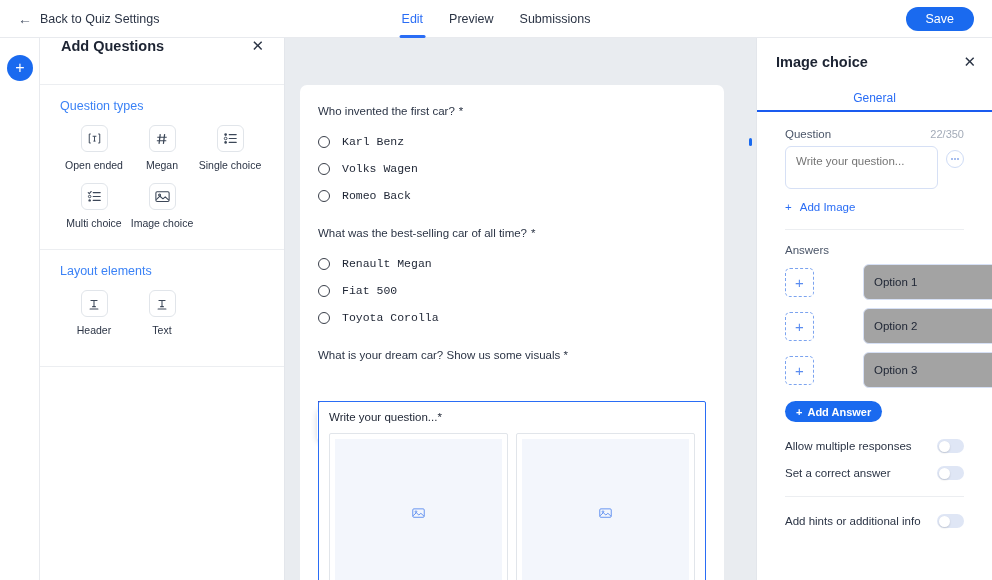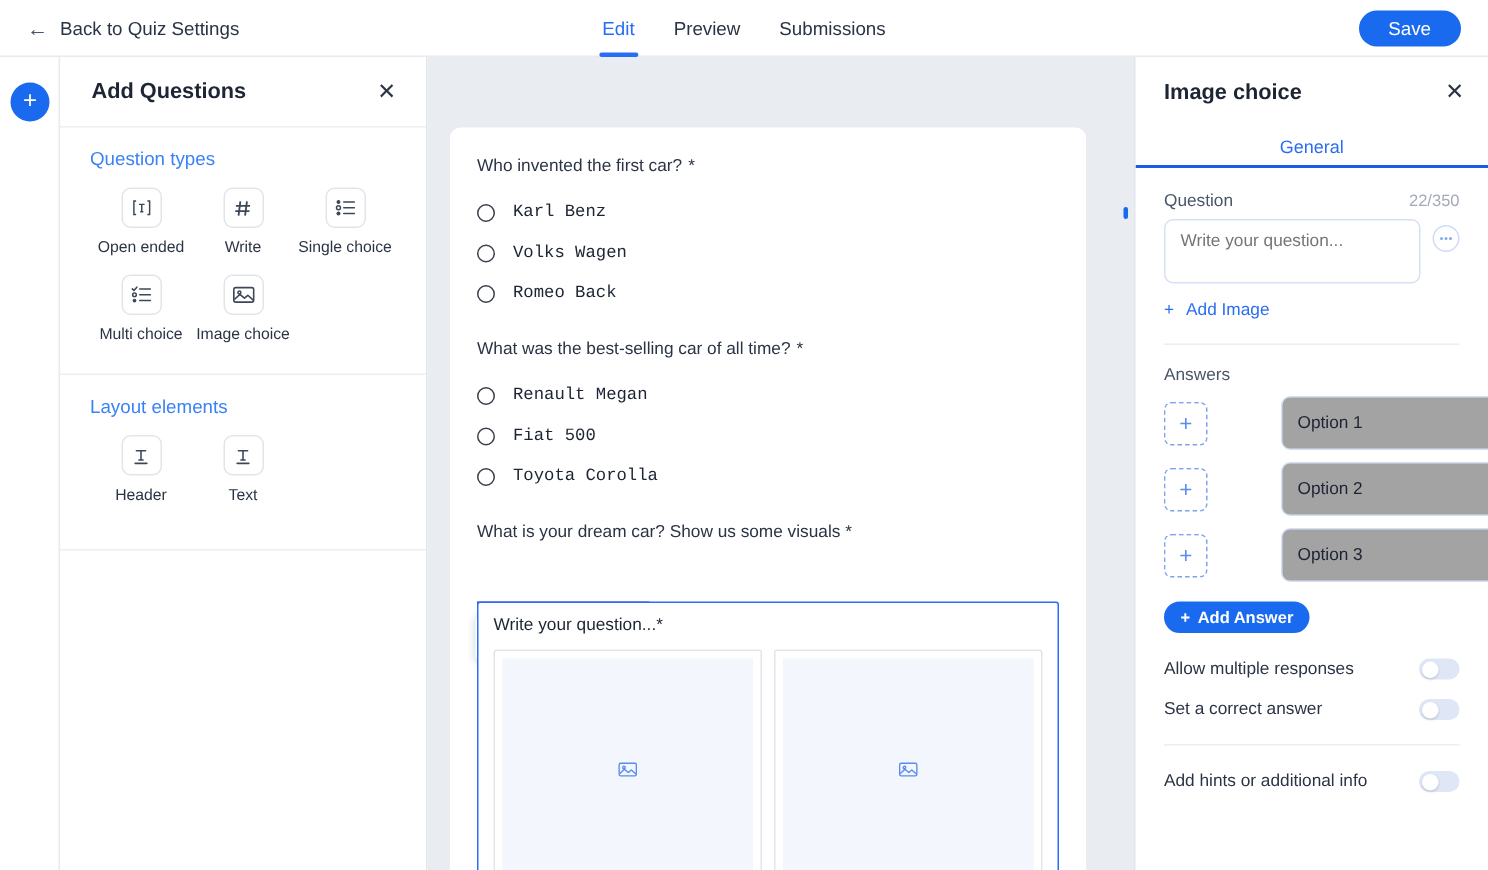--- a/index.html
+++ b/index.html
@@ -54,21 +54,21 @@
     display: flex; align-items: center; justify-content: center;
     font-size: 16px; line-height: 1; font-family: inherit;
   }
 
   
   .addpanel {
     position: absolute; top: 38px; left: 40px; width: 245px; bottom: 0;
     background: #ffffff; border-right: 1px solid #e3e6eb;
   }
   .addpanel-head {
-    height: 47px; display: flex; align-items: center; justify-content: space-between;
+    height: 47px; display: flex; align-items: flex-start; justify-content: space-between;
     padding: 0 20px 0 21px; border-bottom: 1px solid #eceef1;
   }
   .addpanel-title { font-size: 14.5px; font-weight: bold; color: #1d2433; }
   .x-close {
     font-size: 15px; color: #2b3445; cursor: pointer; line-height: 1;
     background: none; border: none; font-family: inherit;
   }
   .sect { padding: 14px 20px 4px 20px; }
   .sect-title { font-size: 12.5px; color: #3b82f6; margin-bottom: 12px; }
   .type-grid {
@@ -169,21 +169,21 @@
   .rp-tab {
     flex: 1; text-align: center; font-size: 12px; color: #2b3445;
     cursor: pointer; position: relative; display: flex;
     align-items: center; justify-content: center;
   }
   .rp-tab.active { color: #2a6df5; }
   .rp-tab.active::after {
     content: ""; position: absolute; bottom: -1px; left: 0; right: 0;
     height: 2.5px; background: #1a5bef;
   }
-  .rp-body { padding: 0 19px; }
+  .rp-body { padding: 0 28px; }
   .field-head {
     display: flex; justify-content: space-between; align-items: baseline;
     margin-top: 16px; margin-bottom: 6px;
   }
   .field-label { font-size: 11.5px; color: #4a5568; }
   .field-count { font-size: 11px; color: #a3abb8; }
   .qbox-row { display: flex; align-items: flex-start; gap: 8px; }
   .qbox {
     flex: 1; height: 43px; border: 1px solid #d6e0f5; border-radius: 6px;
     padding: 8px 10px; font-size: 11.5px; color: #1d2433;
@@ -290,21 +290,21 @@
           </div>
           <div class="type-label">Open ended</div>
         </div>
 
         <div class="type-cell">
           <div class="type-box">
             <svg class="svgi" width="14" height="14" viewBox="0 0 16 16" fill="none" stroke="#3c4758" stroke-width="1.4">
               <path d="M6 2.5 L4.6 13.5 M11 2.5 L9.6 13.5 M2.6 6 H13.4 M2.1 10 H12.9"></path>
             </svg>
           </div>
-          <div class="type-label">Write</div>
+          <div class="type-label">Megan</div>
         </div>
 
 
         <div class="type-cell">
           <div class="type-box">
             <svg class="svgi" width="15" height="13" viewBox="0 0 17 14" fill="none">
               <circle cx="3" cy="2.6" r="1.5" fill="#3c4758"></circle>
               <circle cx="3" cy="7" r="1.5" stroke="#3c4758" stroke-width="1.1"></circle>
               <circle cx="3" cy="11.4" r="1.5" fill="#3c4758"></circle>
               <g stroke="#3c4758" stroke-width="1.2" stroke-linecap="round">

